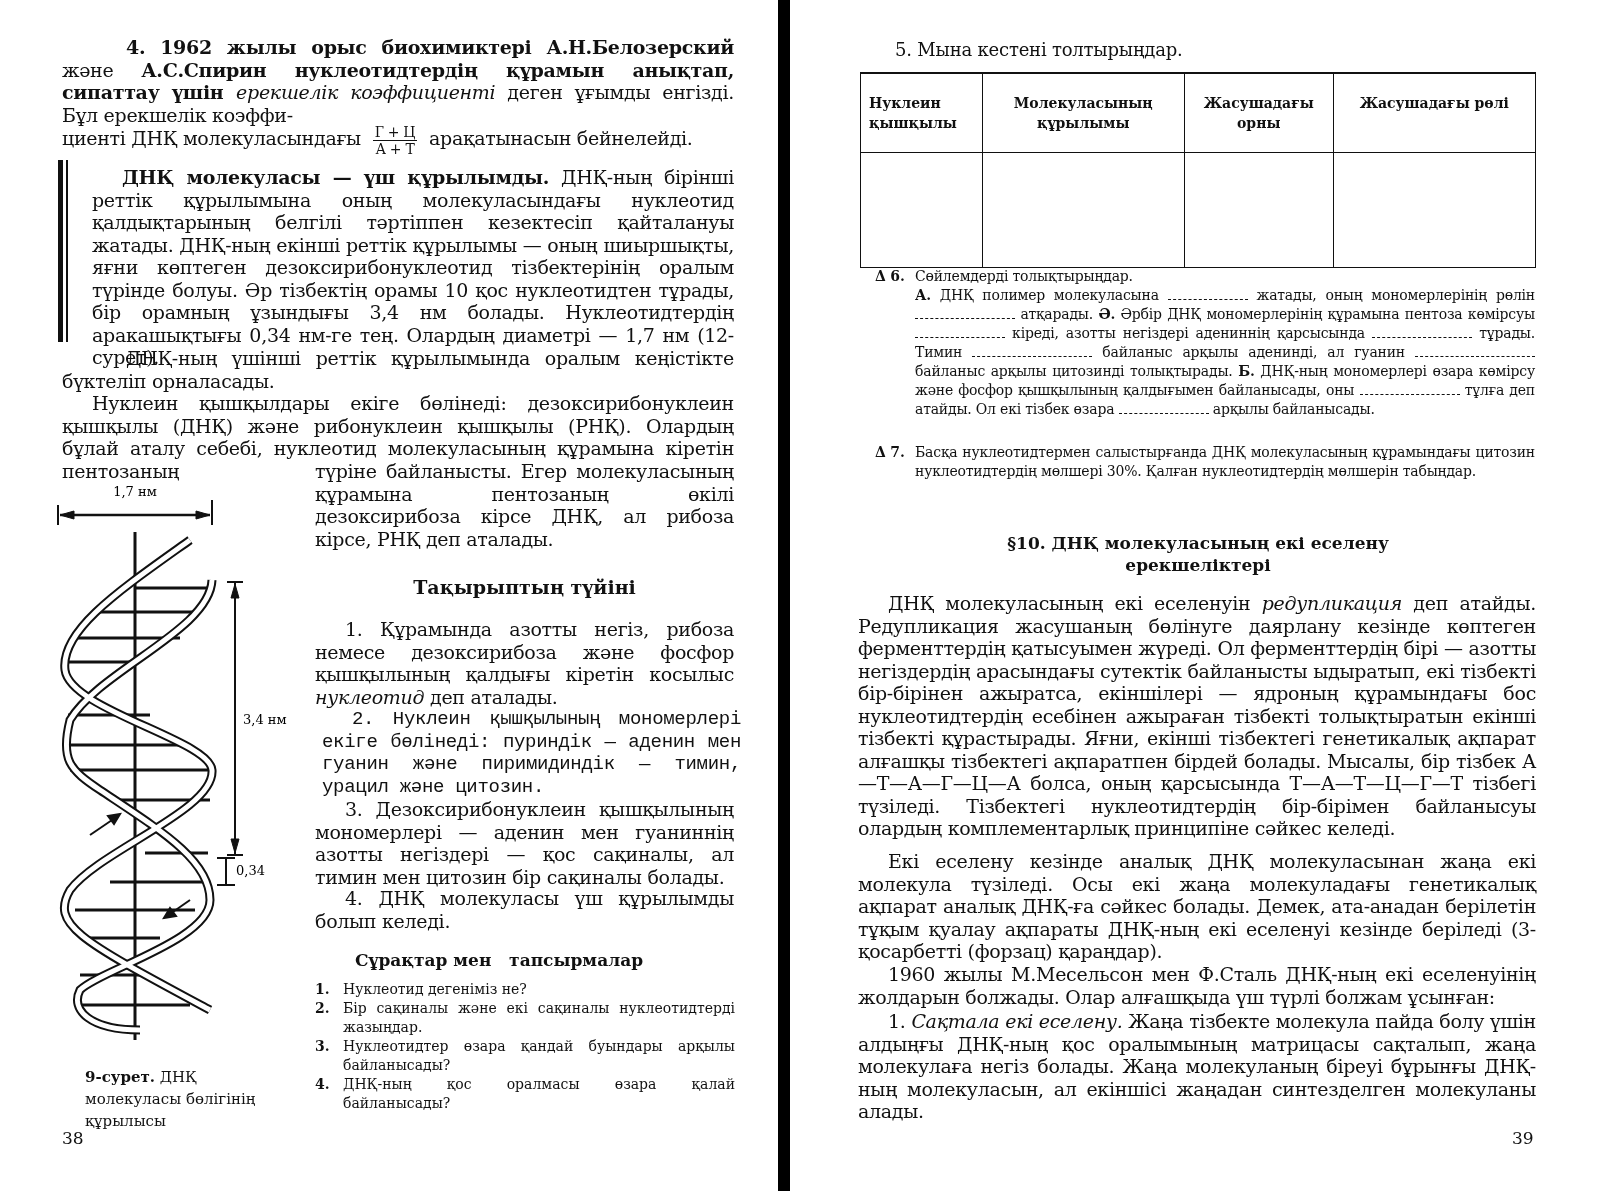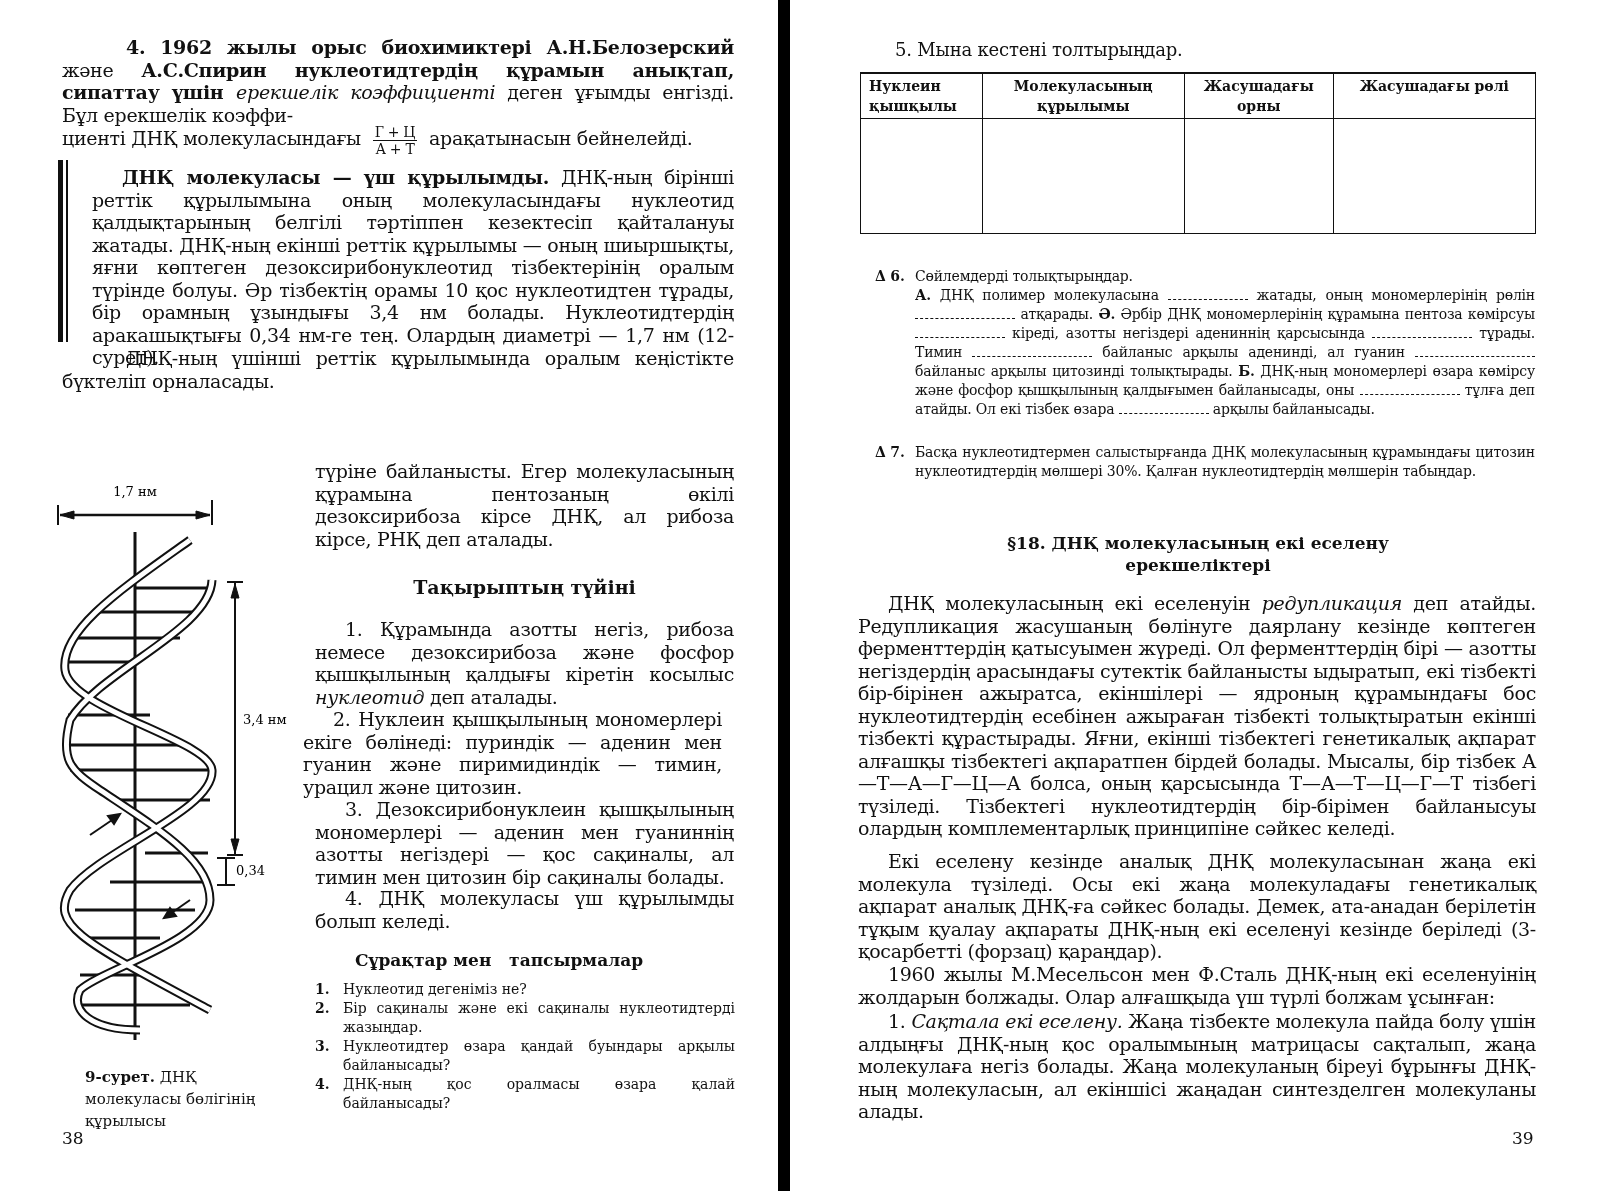--- a/index.html
+++ b/index.html
@@ -21,21 +21,21 @@
   .bar1 { position:absolute; left:58px; top:160px; width:5px; height:182px; background:#111; }
   .bar2 { position:absolute; left:66px; top:160px; width:2px; height:182px; background:#111; }
   .heading { position:absolute; font-weight:bold; text-align:center; }
   .qlist { position:absolute; left:315px; top:980px; width:420px; font-size:14px; line-height:19px; }
   .qlist .q { display:flex; }
   .qlist .qn { width:28px; font-weight:bold; flex:none; }
   .qlist .qt { flex:1; text-align:justify; }
   .caption { position:absolute; left:85px; top:1066px; width:210px; font-size:15px; line-height:22px; }
   .pagenum { position:absolute; font-size:17px; }
   table.fill { position:absolute; left:70px; top:72px; width:676px; border-collapse:collapse; font-size:14px; line-height:20px; }
-  table.fill th { font-weight:bold; border:1px solid #111; border-top:2px solid #111; padding:2px 8px; vertical-align:top; }
+  table.fill th { font-weight:bold; border:1px solid #111; border-top:2px solid #111; padding:19px 8px; vertical-align:top; }
   table.fill th:first-child { text-align:left; }
   table.fill td { border:1px solid #111; height:112px; }
   .ex { position:absolute; font-size:14px; line-height:19px; text-align:justify; letter-spacing:-0.2px; }
   .ex .tri { position:absolute; left:-40px; top:0; font-weight:bold; }
   .blank { display:inline-block; border-bottom:1px dashed #111; height:12px; vertical-align:baseline; }
   svg { position:absolute; overflow:visible; }
 </style>
 </head>
 <body>
 
@@ -57,28 +57,29 @@
 
   <div class="bar1"></div>
   <div class="bar2"></div>
 
   <div class="p ind" style="left:92px; top:166px; width:642px;">
     <b>ДНҚ молекуласы — үш құрылымды.</b><span> ДНҚ-ның бірінші реттік құрылымына оның молекуласындағы нуклеотид қалдықтарының белгілі тәртіппен кезектесіп қайталануы жатады. ДНҚ-ның екінші реттік құрылымы — оның шиыршықты, яғни көптеген дезоксирибонуклеотид тізбектерінің оралым түрінде болуы. Әр тізбектің орамы 10 қос нуклеотидтен тұрады, бір орамның ұзындығы 3,4 нм болады. Нуклеотидтердің аракашықтығы 0,34 нм-ге тең. Олардың диаметрі — 1,7 нм (12-сурет).</span>
   </div>
 
   <div class="p ind2" style="left:62px; top:347px; width:672px;">ДНҚ-ның үшінші реттік құрылымында оралым кеңістікте бүктеліп орналасады.</div>
 
+  <div class="p ind" style="left:62px; top:392px; width:672px;">Нуклеин қышқылдары екіге бөлінеді: дезоксирибонуклеин қышқылы (ДНҚ) және рибонуклеин қышқылы (РНҚ). Олардың бұлай аталу себебі, нуклеотид молекуласының құрамына кіретін пентозаның</div>
   <div class="p" style="left:315px; top:460px; width:419px;">түріне байланысты. Егер молекуласының құрамына пентозаның өкілі дезоксирибоза кірсе ДНҚ, ал рибоза кірсе, РНҚ деп аталады.</div>
 
   <div class="heading" style="left:315px; top:576px; width:419px; font-size:19px;">Тақырыптың түйіні</div>
 
   <div class="p ind" style="left:315px; top:618px; width:419px;">
     <span>1.</span><span> Құрамында азотты негіз, рибоза немесе дезоксирибоза және фосфор қышқылының қалдығы кіретін косылыс </span><i>нуклеотид</i><span> деп аталады.</span>
   </div>
-  <div class="p ind" style="left:303px; top:708px; width:419px;">
+  <div class="p ind" style="left:322px; top:708px; width:419px;font-family:Liberation Mono, monospace;">
     <span>2.</span><span> Нуклеин қышқылының мономерлері екіге бөлінеді: пуриндік — аденин мен гуанин және пиримидиндік — тимин, урацил және цитозин.</span>
   </div>
   <div class="p ind" style="left:315px; top:798px; width:419px;">
     <span>3.</span><span> Дезоксирибонуклеин қышқылының мономерлері — аденин мен гуаниннің азотты негіздері — қос сақиналы, ал тимин мен цитозин бір сақиналы болады.</span>
   </div>
   <div class="p ind" style="left:315px; top:887px; width:419px;">
     <span>4.</span><span> ДНҚ молекуласы үш құрылымды болып келеді.</span>
   </div>
 
   <div class="heading" style="left:355px; top:950px; font-size:17px; white-space:pre;">Сұрақтар мен   тапсырмалар</div>
@@ -193,21 +194,21 @@
     <span>Сөйлемдерді толықтырыңдар.</span><br>
     <b>А.</b><span> ДНҚ полимер молекуласына </span><span class="blank" style="width:80px"></span><span> жатады, оның мономерлерінің рөлін </span><span class="blank" style="width:100px"></span><span> атқарады. </span><b>Ә.</b><span> Әрбір ДНҚ мономерлерінің құрамына пентоза көмірсуы </span><span class="blank" style="width:90px"></span><span> кіреді, азотты негіздері адениннің қарсысында </span><span class="blank" style="width:100px"></span><span> тұрады. Тимин </span><span class="blank" style="width:120px"></span><span> байланыс арқылы аденинді, ал гуанин </span><span class="blank" style="width:120px"></span><span> байланыс арқылы цитозинді толықтырады. </span><b>Б.</b><span> ДНҚ-ның мономерлері өзара көмірсу және фосфор қышқылының қалдығымен байланысады, оны </span><span class="blank" style="width:100px"></span><span> тұлға деп атайды. Ол екі тізбек өзара </span><span class="blank" style="width:90px"></span><span> арқылы байланысады.</span>
   </div>
 
   <div class="ex" style="left:125px; top:443px; width:620px;">
     <span class="tri">Δ 7.</span>
     <span>Басқа нуклеотидтермен салыстырғанда ДНҚ молекуласының құрамындағы цитозин нуклеотидтердің мөлшері 30%. Қалған нуклеотидтердің мөлшерін табыңдар.</span>
   </div>
 
   <div class="heading" style="left:70px; top:532px; width:676px; font-size:17px; line-height:22px;">
-    <div>§18. ДНҚ молекуласының екі еселену</div>
+    <div>§10. ДНҚ молекуласының екі еселену</div>
     <div>ерекшеліктері</div>
   </div>
 
   <div class="p ind" style="left:68px; top:592px; width:678px;">
     <span>ДНҚ молекуласының екі еселенуін </span><i>редупликация</i><span> деп атайды. Редупликация жасушаның бөлінуге даярлану кезінде көптеген ферменттердің қатысуымен жүреді. Ол ферменттердің бірі — азотты негіздердің арасындағы сутектік байланысты ыдыратып, екі тізбекті бір-бірінен ажыратса, екіншілері — ядроның құрамындағы бос нуклеотидтердің есебінен ажыраған тізбекті толықтыратын екінші тізбекті құрастырады. Яғни, екінші тізбектегі генетикалық ақпарат алғашқы тізбектегі ақпаратпен бірдей болады. Мысалы, бір тізбек А—Т—А—Г—Ц—А болса, оның қарсысында Т—А—Т—Ц—Г—Т тізбегі түзіледі. Тізбектегі нуклеотидтердің бір-бірімен байланысуы олардың комплементарлық принципіне сәйкес келеді.</span>
   </div>
   <div class="p ind" style="left:68px; top:850px; width:678px;">Екі еселену кезінде аналық ДНҚ молекуласынан жаңа екі молекула түзіледі. Осы екі жаңа молекуладағы генетикалық ақпарат аналық ДНҚ-ға сәйкес болады. Демек, ата-анадан берілетін тұқым қуалау ақпараты ДНҚ-ның екі еселенуі кезінде беріледі (3-қосарбетті (форзац) қараңдар).</div>
   <div class="p ind" style="left:68px; top:963px; width:678px;">1960 жылы  М.Месельсон мен Ф.Сталь ДНҚ-ның екі еселенуінің жолдарын болжады. Олар алғашқыда үш түрлі болжам ұсынған:</div>
   <div class="p ind" style="left:68px; top:1010px; width:678px;">
     <span>1.</span> <i>Сақтала екі еселену.</i><span> Жаңа тізбекте молекула пайда болу үшін алдыңғы ДНҚ-ның қос оралымының матрицасы сақталып, жаңа молекулаға негіз болады. Жаңа молекуланың біреуі  бұрынғы ДНҚ-ның молекуласын, ал екіншісі жаңадан синтезделген молекуланы алады.</span>

